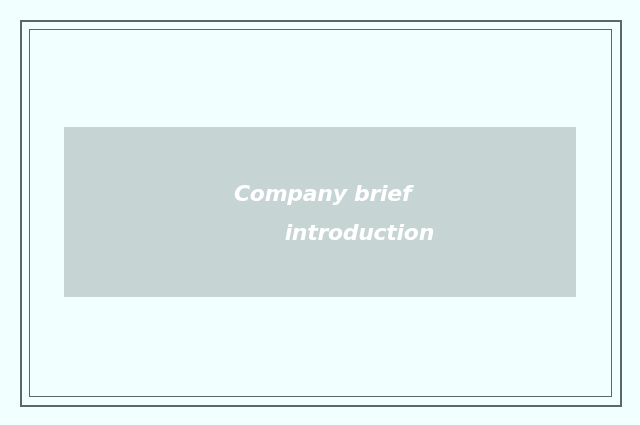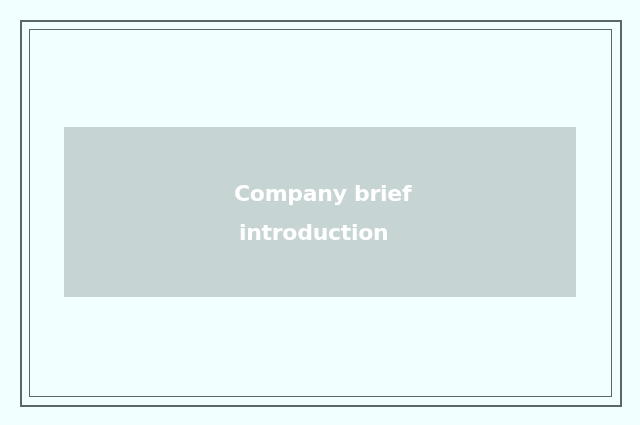--- a/index.html
+++ b/index.html
@@ -2,22 +2,22 @@
 <html><head>
 <meta charset="utf-8">
 <style>
   html, body { margin:0; padding:0; }
   body { width:640px; height:425px; background:#f2ffff; position:relative; overflow:hidden; }
   .outer { position:absolute; left:20px; top:20px; width:598px; height:383px; border:2px solid #5a6966; }
   .inner { position:absolute; left:29px; top:29px; width:581px; height:366px; border:1px solid #5a6966; }
   .banner { position:absolute; left:64px; top:127px; width:512px; height:170px; background:#c6d4d3; }
   .title { position:absolute; left:234px; top:174px; width:200px; color:#ffffff;
     font-family:"DejaVu Sans", sans-serif; font-weight:bold; font-size:22px; line-height:39px; letter-spacing:-0.3px; }
-  .title span { display:block; }
-  .title .l2 { padding-left:5px; }
+  .title span { display:block;font-style:italic; }
+  .title .l2 { padding-left:5px;text-align:right; }
 </style>
 </head>
 <body>
 
 <div class="outer"></div>
 <div class="inner"></div>
 <div class="banner"></div>
 <div class="title">
   <span>Company brief</span>
   <span class="l2">introduction</span>

